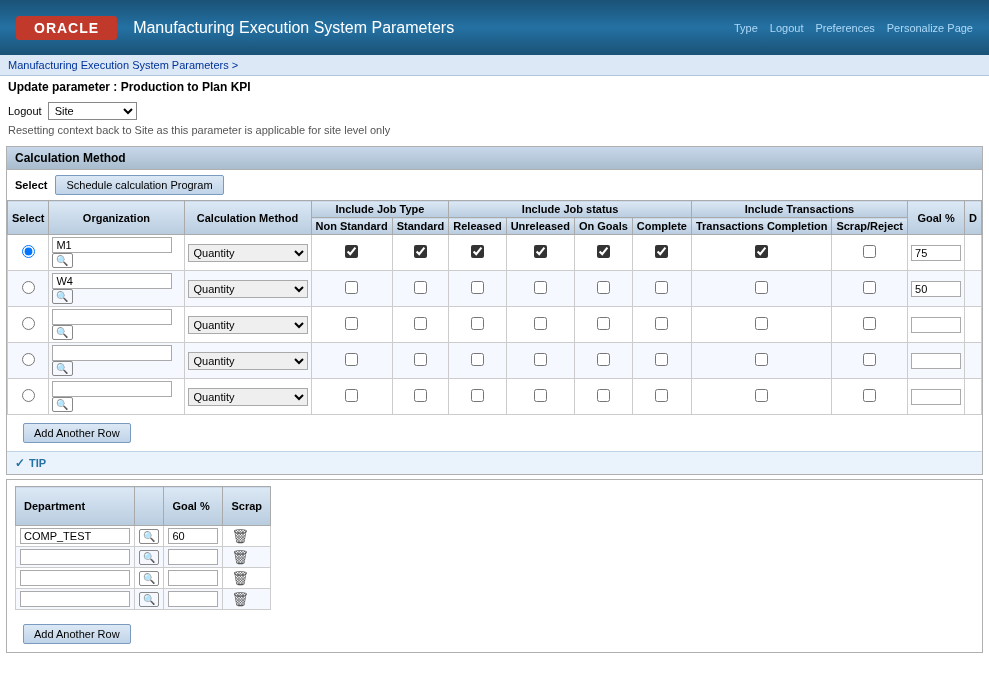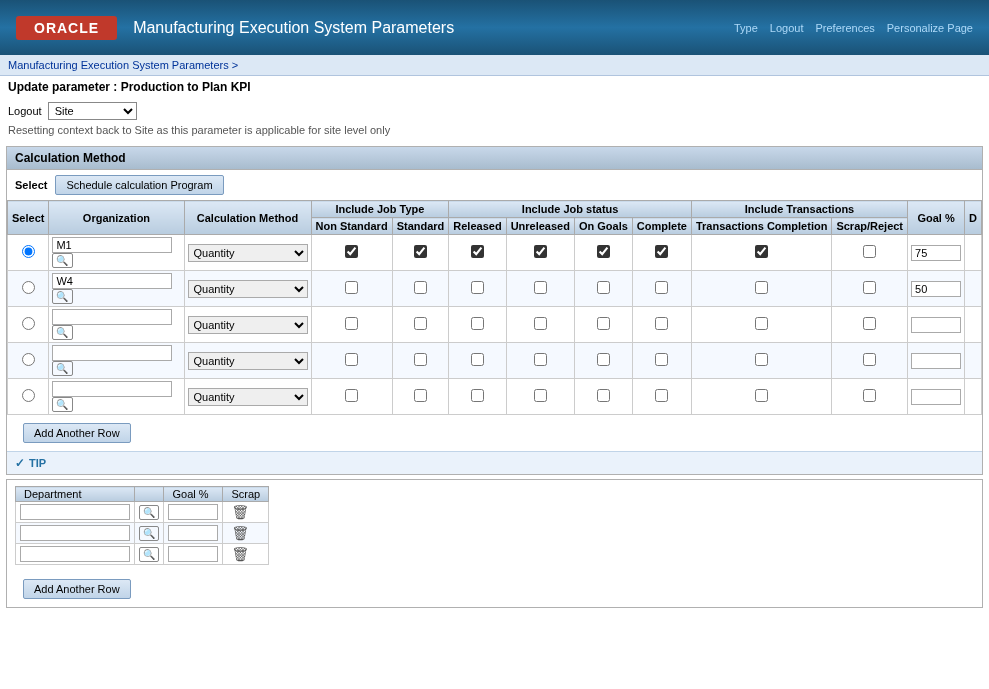--- a/index.html
+++ b/index.html
@@ -188,22 +188,22 @@
     
     .dept-table {
       width: auto;
       border-collapse: collapse;
       font-size: 11px;
       margin: 0;
     }
     .dept-table th {
       background: linear-gradient(180deg, #dce8f5 0%, #b8ccdf 100%);
       border: 1px solid #aaa;
-      padding: 1px 8px;
-      font-weight: normal;
+      padding: 13px 8px;
+      font-weight: bold;
       text-align: left;
       margin-top: 24px;
     }
     .dept-table td {
       border: 1px solid #ccc;
       padding: 2px 4px;
       background: #fff;
       vertical-align: middle;
     }
     .dept-table tr:nth-child(even) td { background: #f5f9ff; }
@@ -394,20 +394,26 @@
         <tr>
           <th>Department</th>
           <th></th>
           <th>Goal %</th>
           <th>Scrap</th>
         </tr>
       </thead>
       <tbody id="dept-table-body">
 
           <tr>
+            <td><input type="text" class="dept-input" value="COMP_TEST" style=""></td>
+            <td><button class="search-btn">🔍</button></td>
+            <td><input type="text" class="goal-input" value="60" style=""></td>
+            <td><button class="delete-btn">🗑</button></td>
+          </tr>
+          <tr>
             <td><input type="text" class="dept-input" style=""></td>
             <td><button class="search-btn">🔍</button></td>
             <td><input type="text" class="goal-input" style=""></td>
             <td><button class="delete-btn">🗑</button></td>
           </tr>
           <tr>
             <td><input type="text" class="dept-input" style=""></td>
             <td><button class="search-btn">🔍</button></td>
             <td><input type="text" class="goal-input" style=""></td>
             <td><button class="delete-btn">🗑</button></td>

